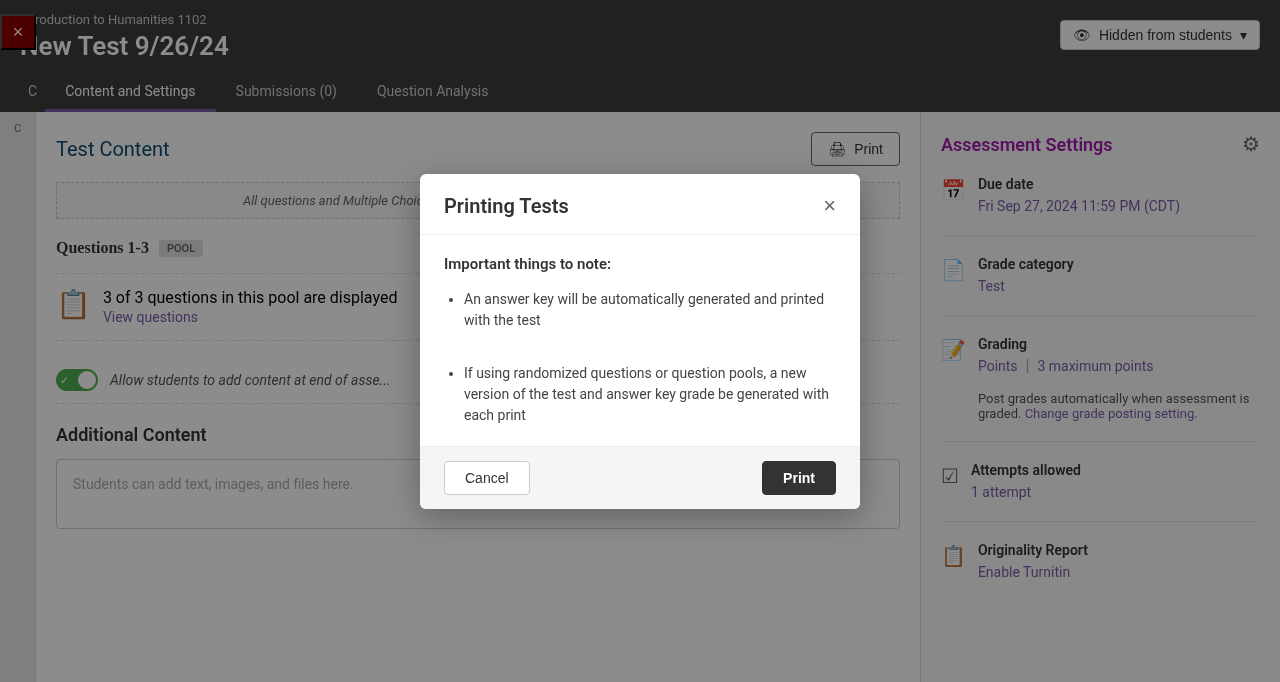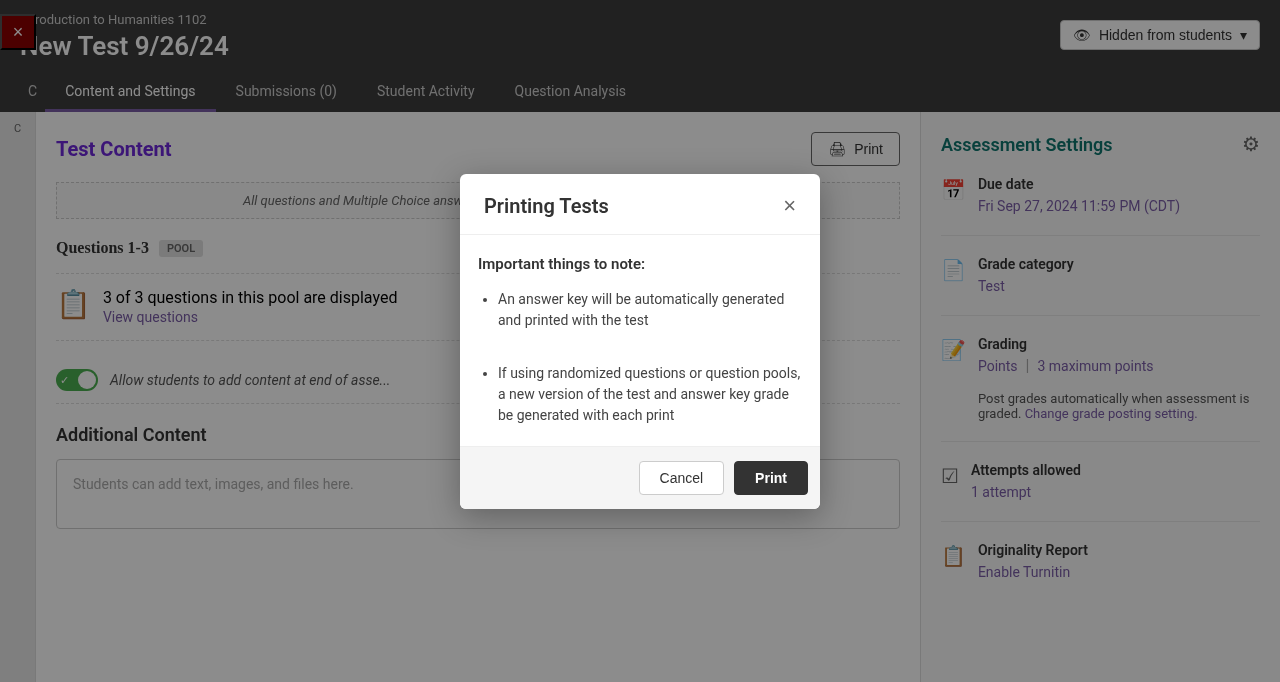--- a/index.html
+++ b/index.html
@@ -112,22 +112,22 @@
     }
 
     .content-header {
       display: flex;
       justify-content: space-between;
       align-items: center;
       margin-bottom: 16px;
     }
     .content-title {
       font-size: 20px;
-      font-weight: 700;
-      color: #6d28d9;
+      font-weight: 400;
+      color: #0c4a6e;
     }
     .print-btn {
       border: 1px solid #666;
       border-radius: 4px;
       padding: 8px 16px;
       background: #fff;
       display: flex;
       align-items: center;
       gap: 8px;
       font-size: 14px;
@@ -248,21 +248,21 @@
     }
     .settings-header {
       display: flex;
       justify-content: space-between;
       align-items: center;
       margin-bottom: 20px;
     }
     .settings-title {
       font-size: 18px;
       font-weight: 600;
-      color: #0f766e;
+      color: #a21caf;
     }
     .gear-icon {
       font-size: 20px;
       color: #666;
       cursor: pointer;
     }
 
     .setting-item {
       display: flex;
       align-items: flex-start;
@@ -313,21 +313,21 @@
       background: rgba(0,0,0,0.45);
       display: flex;
       align-items: center;
       justify-content: center;
       z-index: 100;
     }
 
     .modal {
       background: #fff;
       border-radius: 6px;
-      width: 360px;
+      width: 440px;
       overflow: hidden;
       box-shadow: 0 8px 32px rgba(0,0,0,0.3);
     }
     .modal-header {
       padding: 20px 24px 16px;
       display: flex;
       justify-content: space-between;
       align-items: center;
       border-bottom: 1px solid #eee;
     }
@@ -338,21 +338,21 @@
     }
     .modal-close {
       font-size: 22px;
       color: #666;
       cursor: pointer;
       background: none;
       border: none;
       line-height: 1;
     }
     .modal-body {
-      padding: 20px 18px;
+      padding: 20px 24px;
     }
     .modal-subtitle {
       font-size: 15px;
       font-weight: 600;
       color: #333;
       margin-bottom: 16px;
     }
     .modal-list {
       list-style: disc;
       padding-left: 20px;
@@ -360,23 +360,23 @@
       flex-direction: column;
       gap: 32px;
     }
     .modal-list li {
       font-size: 14px;
       color: #444;
       line-height: 1.5;
     }
     .modal-footer {
       background: #f5f5f5;
-      padding: 14px 12px;
-      display: flex;
-      justify-content: flex-end;
+      padding: 14px 24px;
+      display: flex;
+      justify-content: space-between;
       gap: 10px;
       border-top: 1px solid #eee;
     }
     .btn-cancel {
       background: #fff;
       border: 1px solid #ccc;
       border-radius: 4px;
       padding: 8px 20px;
       font-size: 14px;
       cursor: pointer;
@@ -404,21 +404,20 @@
     <span>👁</span>
     <span>Hidden from students</span>
     <span>▾</span>
   </button>
 </div>
 
 <div class="nav-tabs">
   <div class="nav-tab cc-tab">C</div>
   <div class="nav-tab active">Content and Settings</div>
   <div class="nav-tab">Submissions (0)</div>
-  <div class="nav-tab">Student Activity</div>
   <div class="nav-tab">Question Analysis</div>
 </div>
 
 <div class="main-layout">
 
   <div class="left-strip">
     <span>C</span>
   </div>
 
   <div class="content-panel">

